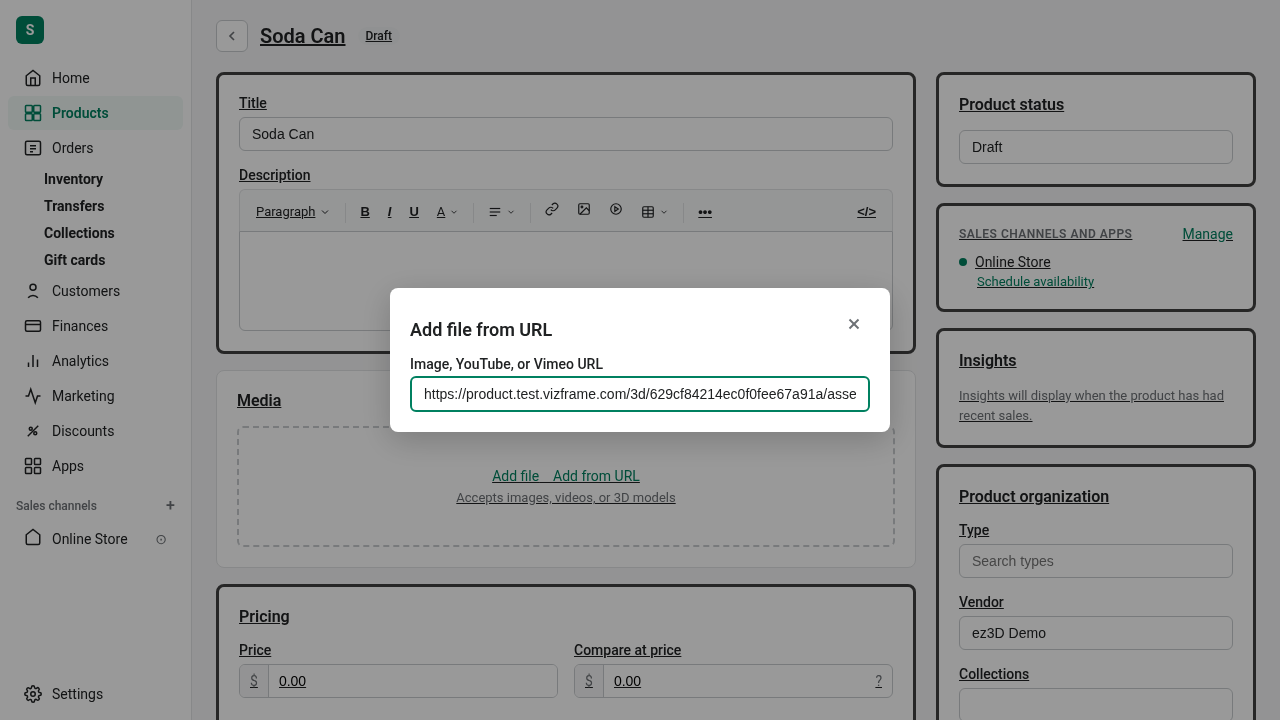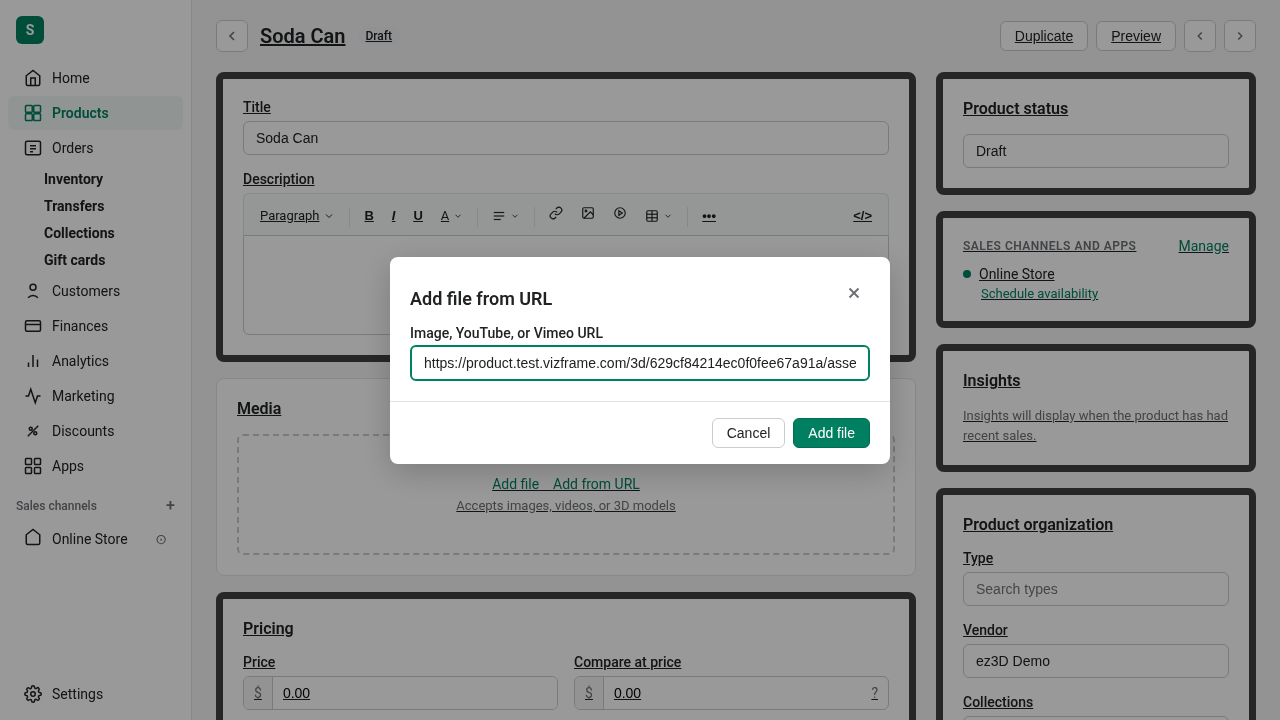--- a/index.html
+++ b/index.html
@@ -35,21 +35,21 @@
     .btn { padding: 6px 14px; border-radius: 6px; font-size: 14px; cursor: pointer; border: 1px solid #c9cccf; background: #fff; color: #202223; font-weight: 500; }
     .btn-nav { width: 32px; height: 32px; border: 1px solid #c9cccf; background: #fff; border-radius: 6px; display: flex; align-items: center; justify-content: center; cursor: pointer; color: #6d7175; }
     .btn-primary { background: #008060; color: #fff; border: 1px solid #006e52; }
 
     
     .content-grid { display: grid; grid-template-columns: 1fr 320px; gap: 20px; }
     .left-col { display: flex; flex-direction: column; gap: 16px; }
     .right-col { display: flex; flex-direction: column; gap: 16px; }
 
     
-    .card { background: #fff; border: 7px solid #404040; border-radius: 8px; padding: 20px; }
+    .card { background: #fff; border: 3px solid #404040; border-radius: 8px; padding: 20px; }
     .card-title { font-size: 16px; font-weight: 600; margin-bottom: 16px; }
 
     
     .form-group { margin-bottom: 16px; }
     .form-label { font-size: 14px; font-weight: 500; margin-bottom: 6px; color: #202223; display: block; }
     .form-input { width: 100%; padding: 8px 12px; border: 1px solid #c9cccf; border-radius: 6px; font-size: 14px; color: #202223; outline: none; }
 
     
     .toolbar { display: flex; align-items: flex-end; gap: 2px; padding: 8px; border: 1px solid #e1e3e5; border-radius: 6px 6px 0 0; border-bottom: none; background: #f9fafb; flex-wrap: wrap; }
     .toolbar-btn { padding: 4px 8px; border: none; background: none; cursor: pointer; color: #202223; border-radius: 4px; font-size: 13px; font-weight: 600; }
@@ -246,34 +246,20 @@
   <div class="main-inner">
 
     <div class="topbar">
       <button class="topbar-back">
         <svg width="16" height="16" fill="none" stroke="currentColor" stroke-width="2.5" viewBox="0 0 24 24">
             <polyline points="15 18 9 12 15 6"></polyline>
           </svg>
       </button>
       <h1 class="topbar-title">Soda Can</h1>
       <span class="topbar-badge">Draft</span>
-      <div class="topbar-actions">
-        <button class="btn">Duplicate</button>
-        <button class="btn">Preview</button>
-        <button class="btn-nav">
-          <svg width="14" height="14" fill="none" stroke="currentColor" stroke-width="2.5" viewBox="0 0 24 24">
-              <polyline points="15 18 9 12 15 6"></polyline>
-            </svg>
-        </button>
-        <button class="btn-nav">
-          <svg width="14" height="14" fill="none" stroke="currentColor" stroke-width="2.5" viewBox="0 0 24 24">
-              <polyline points="9 18 15 12 9 6"></polyline>
-            </svg>
-        </button>
-      </div>
     </div>
 
     <div class="content-grid">
       <div class="left-col">
 
         <div class="card">
           <div class="form-group">
             <label class="form-label">Title</label>
             <input class="form-input" type="text" value="Soda Can" style="">
           </div>
@@ -443,18 +429,14 @@
         <svg width="18" height="18" fill="none" stroke="currentColor" stroke-width="2.5" viewBox="0 0 24 24">
             <line x1="18" y1="6" x2="6" y2="18"></line>
             <line x1="6" y1="6" x2="18" y2="18"></line>
           </svg>
       </button>
     </div>
     <div class="modal-body">
       <div class="modal-url-label">Image, YouTube, or Vimeo URL</div>
       <input class="modal-url-input" type="text" value="https://product.test.vizframe.com/3d/629cf84214ec0f0fee67a91a/asset/image/vizframe_tc" style="">
     </div>
-    <div class="modal-footer">
-      <button class="btn">Cancel</button>
-      <button class="btn btn-primary">Add file</button>
-    </div>
   </div>
 </div>
 
 </body></html>

